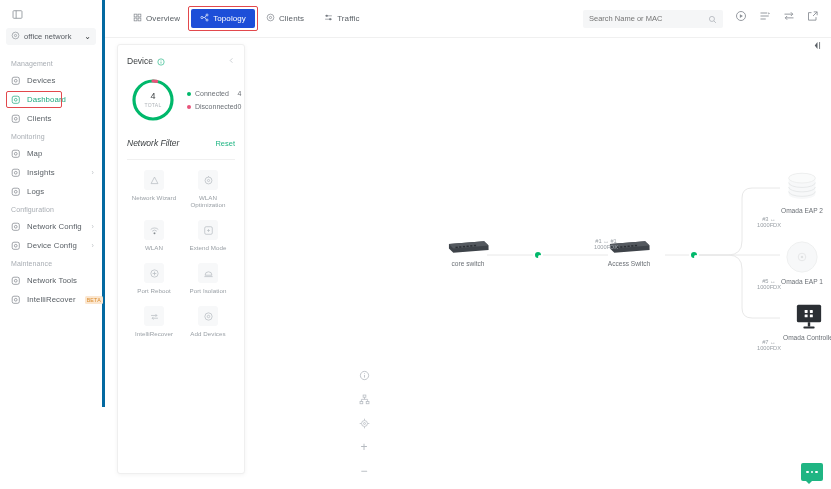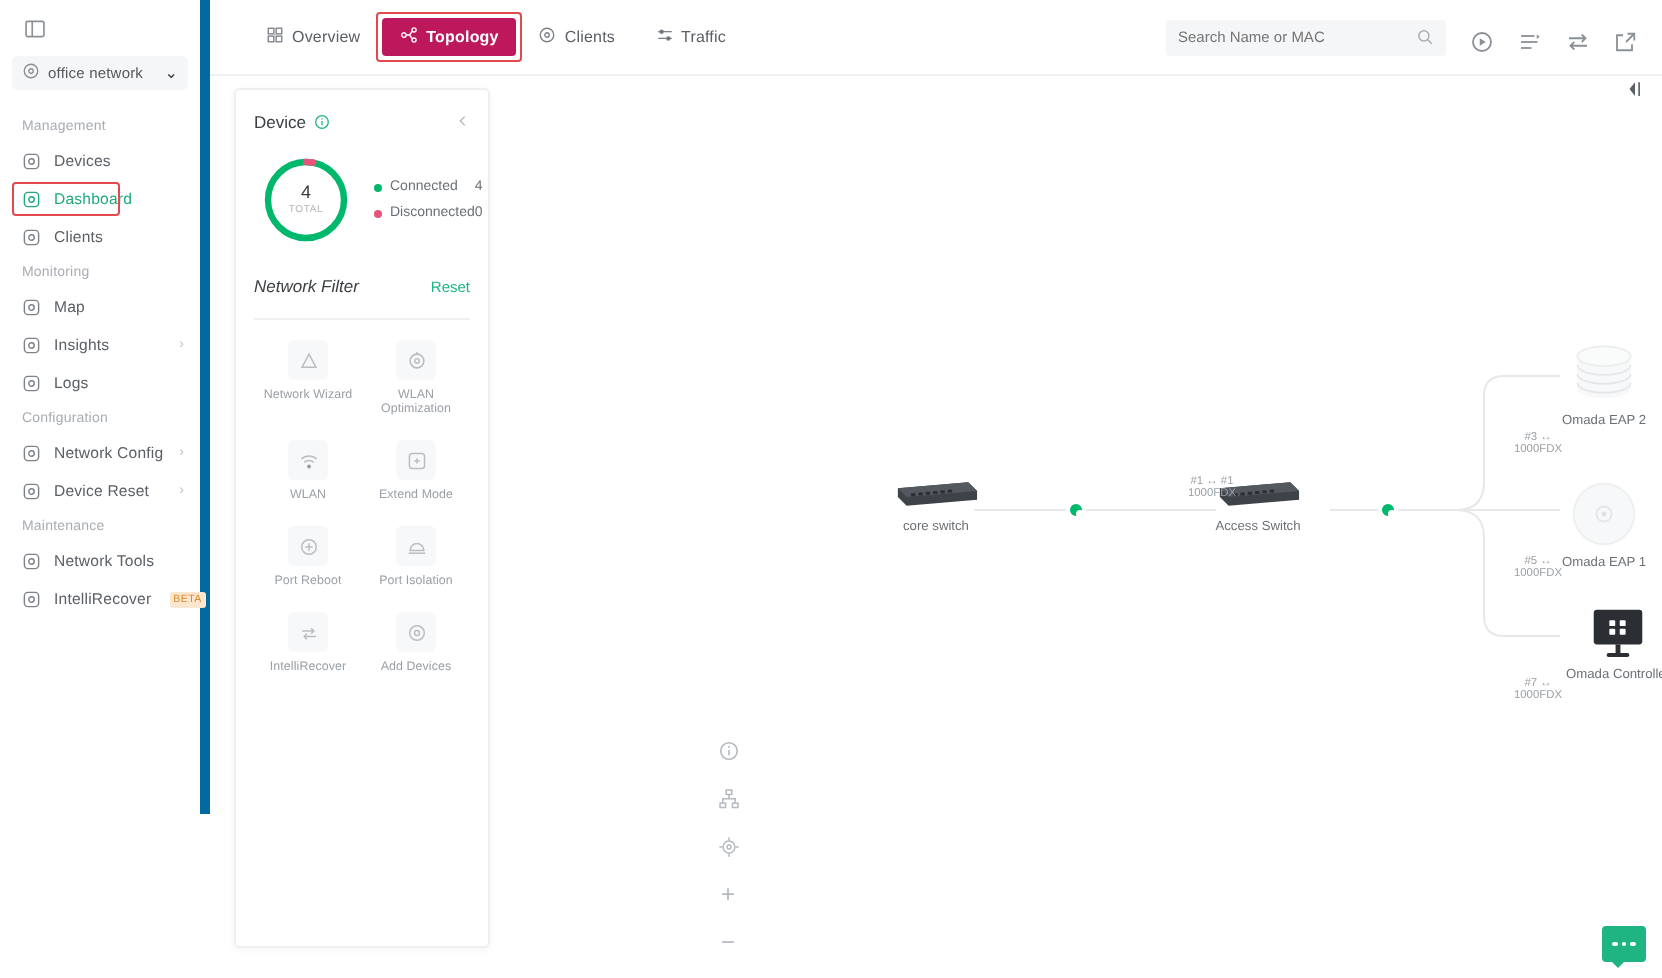--- a/index.html
+++ b/index.html
@@ -9,21 +9,21 @@
     background: #ffffff;
     overflow: hidden;
     color: #3c4043;
   }
   #app { position: relative; width: 831px; height: 489px; display: flex; }
 
   
   .sidebar {
     width: 105px; height: 407px;
     background: #ffffff;
-    border-right: 5px solid #0369a1;
+    border-right: 3px solid #0369a1;
     flex: 0 0 105px;
     position: relative;
     font-size: 8px;
   }
   .sb-collapse {
     padding: 9px 0 6px 12px;
   }
   .sb-collapse svg { display: block; }
   .net-select {
     margin: 2px 6px 10px 6px;
@@ -75,27 +75,27 @@
     position: relative;
   }
   .tabs { display: flex; align-items: flex-end; gap: 2px; margin-left: 7px; }
   .tab {
     display: flex; align-items: center; gap: 4px;
     height: 19px; padding: 0 9px;
     font-size: 8px; color: #5a6066;
     border-radius: 2px; cursor: pointer;
     letter-spacing: .1px;
   }
-  .tab.active { background: #be185d; color: #fff; font-weight: 700; }
+  .tab.active { background: #1d4ed8; color: #fff; font-weight: 400; }
   .tab-wrap { position: relative; display: inline-block; }
   .tab-highlight {
     position: absolute; left: -3px; right: -3px; top: -3px; bottom: -3px;
     border: 1px solid #e2484c; border-radius: 2px; pointer-events: none;
   }
-  .topright { margin-left: auto; display: flex; align-items: flex-end; gap: 11px; }
+  .topright { margin-left: auto; display: flex; align-items: flex-start; gap: 11px; }
   .search {
     width: 140px; height: 18px; background: #f5f6f7;
     border-radius: 2px; display: flex; align-items: center;
     padding: 0 6px; gap: 4px;
   }
   .search input {
     border: none; outline: none; background: transparent;
     font-size: 7.5px; color: #8b9096; flex: 1;
     font-family: "Liberation Sans", sans-serif;
   }
@@ -285,21 +285,21 @@
           <span class="lbl">Network Config</span>
           <span class="arw">›</span>
         </div>
         <div class="sb-item">
           <span class="ic">
             <svg width="9.5" height="9.5" viewBox="0 0 16 16" fill="none" stroke="#7d8289" stroke-width="1.2">
               <rect x="2" y="2" width="12" height="12" rx="3"></rect>
               <circle cx="8" cy="8" r="2.3"></circle>
             </svg>
           </span>
-          <span class="lbl">Device Reset</span>
+          <span class="lbl">Device Config</span>
           <span class="arw">›</span>
         </div>
         <div class="sb-group">Maintenance</div>
         <div class="sb-item">
           <span class="ic">
             <svg width="9.5" height="9.5" viewBox="0 0 16 16" fill="none" stroke="#7d8289" stroke-width="1.2">
               <rect x="2" y="2" width="12" height="12" rx="3"></rect>
               <circle cx="8" cy="8" r="2.3"></circle>
             </svg>
           </span>

